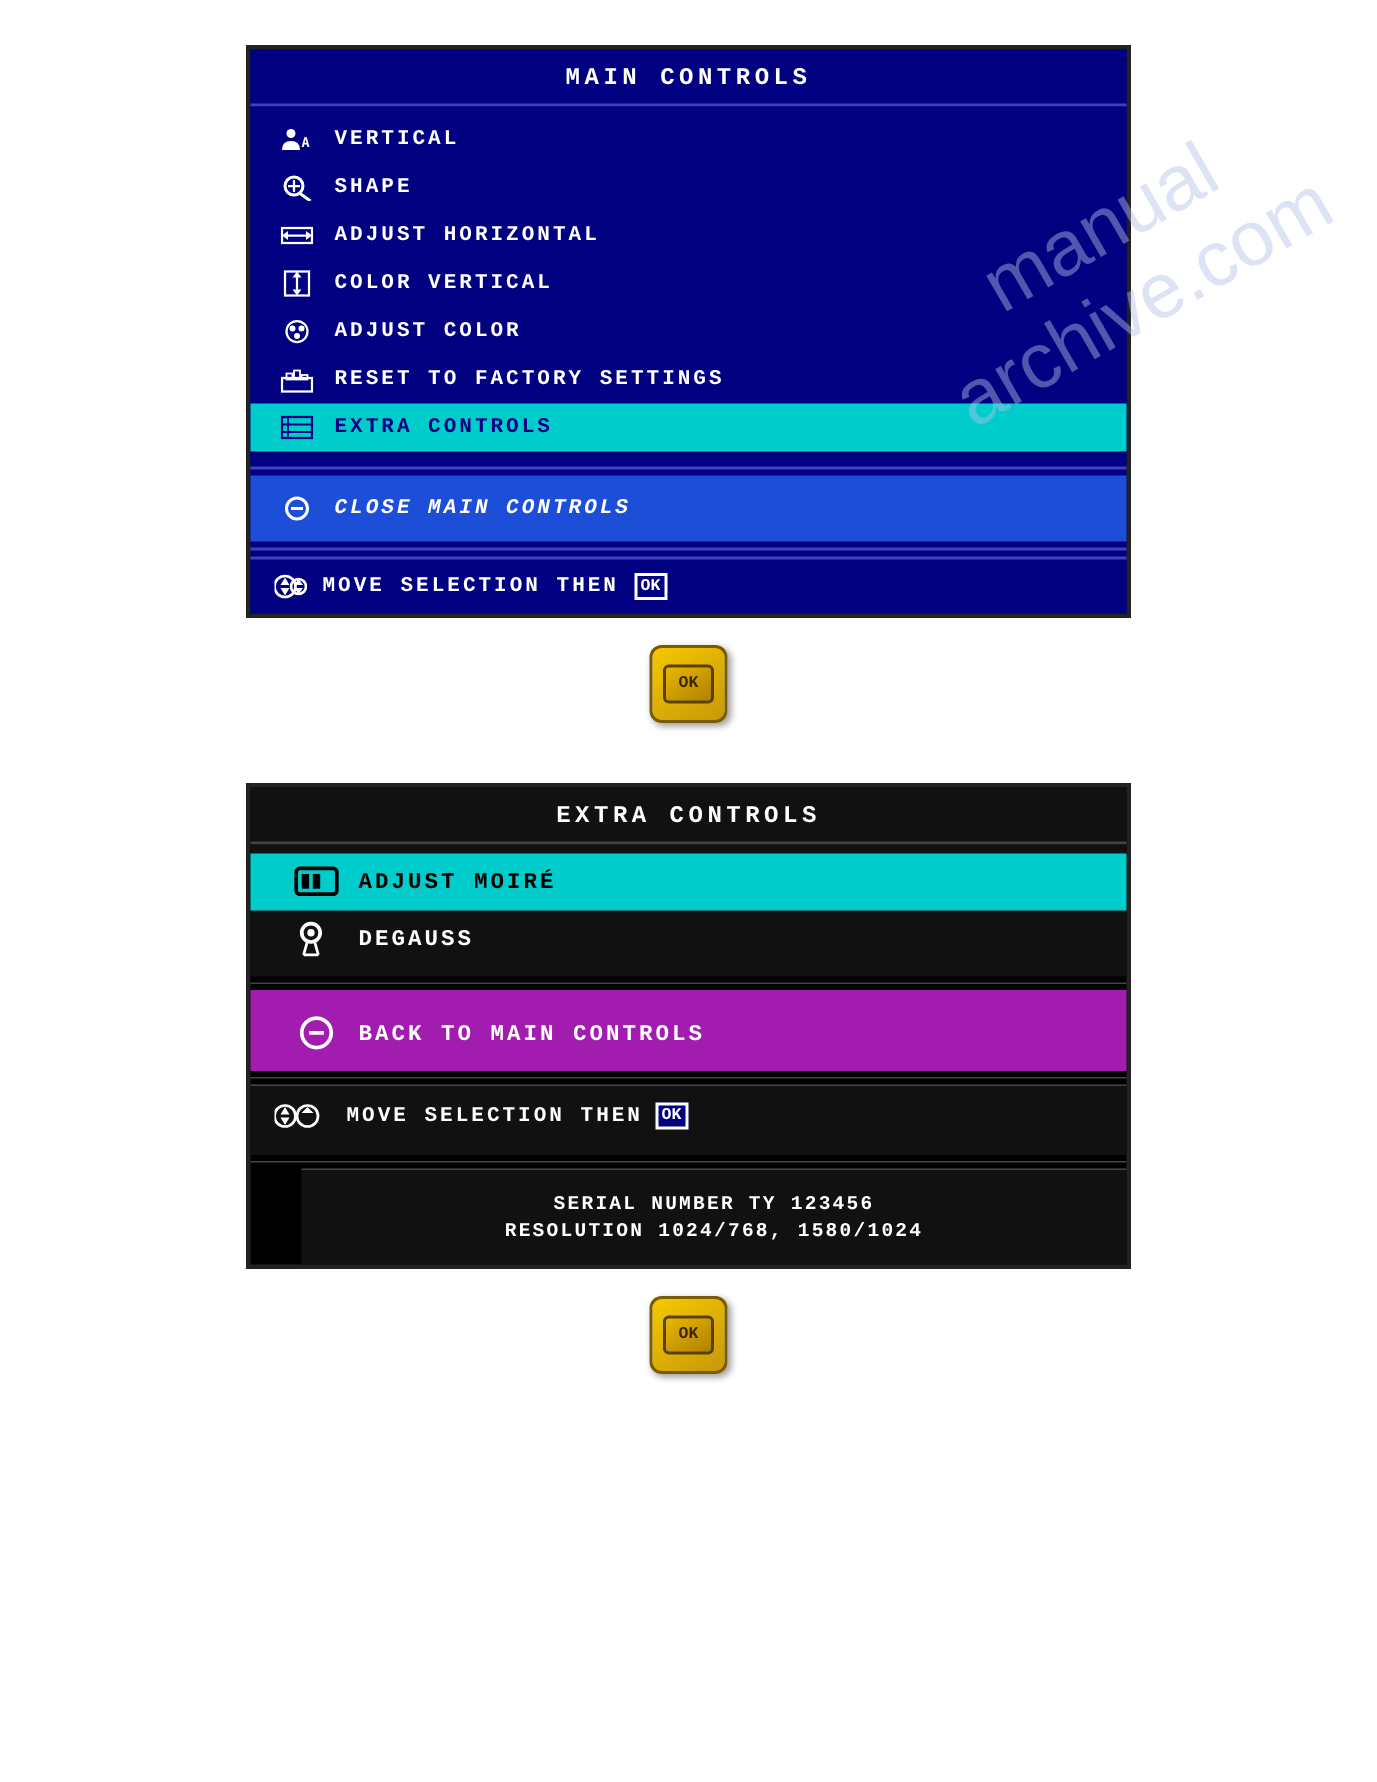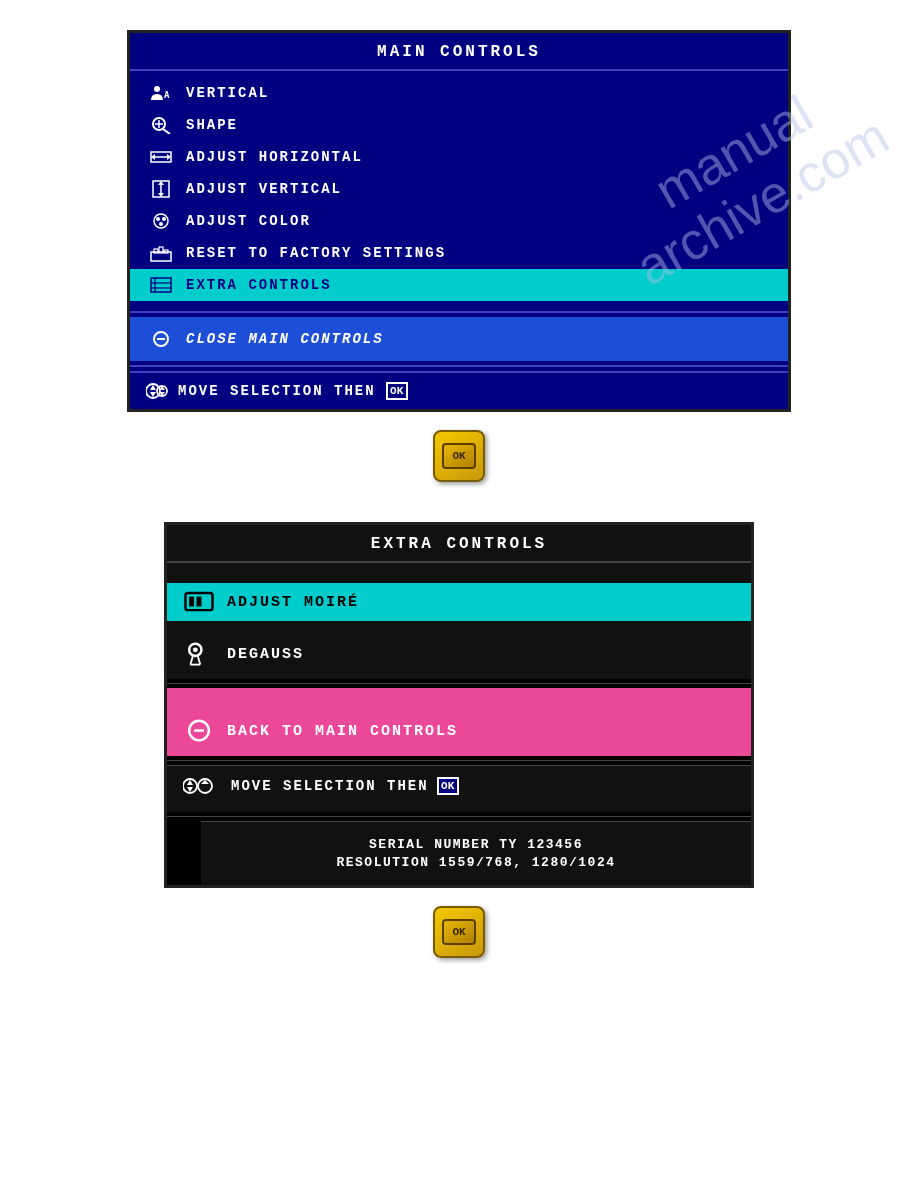--- a/index.html
+++ b/index.html
@@ -33,21 +33,21 @@
       color: rgba(180, 190, 230, 0.45);
       transform: rotate(-30deg);
       pointer-events: none;
       line-height: 1.1;
       text-align: center;
       white-space: nowrap;
     }
 
     
     .panel {
-      width: 664px;
+      width: 590px;
       border: 3px solid #222;
       background: #000080;
       color: #fff;
       font-size: 15px;
       letter-spacing: 1.5px;
     }
 
     .panel-title {
       background: #000080;
       color: #fff;
@@ -164,27 +164,26 @@
     }
 
     .extra-menu-section {
       background: #111;
       padding: 6px 0;
     }
 
     .extra-menu-item {
       display: flex;
       align-items: center;
-      padding: 7px 16px;
+      padding: 7px 28px;
       cursor: pointer;
       color: #fff;
       font-size: 15px;
       letter-spacing: 2px;
       font-weight: bold;
-      margin-top: 14px;
     }
 
     .extra-menu-item.selected {
       background: #00cccc;
       color: #000;
     }
 
     .extra-menu-item .icon {
       width: 32px;
       height: 24px;
@@ -195,21 +194,21 @@
       flex-shrink: 0;
     }
 
     .extra-divider {
       border: none;
       border-top: 1px solid #444;
       margin: 4px 0;
     }
 
     .extra-back-section {
-      background: #ec4899;
+      background: #a21caf;
       padding: 10px 0 6px;
     }
 
     .extra-footer-section {
       background: #111;
       border-top: 1px solid #444;
       padding: 10px 16px;
     }
 
     .extra-footer-row {
@@ -324,21 +323,21 @@
 
       <div class="menu-item">
         <span class="icon">
           <svg viewBox="0 0 22 18" fill="white">
             <rect x="3" y="1" width="16" height="16" fill="none" stroke="white" stroke-width="1.5"></rect>
             <line x1="11" y1="3" x2="11" y2="15" stroke="white" stroke-width="1.5"></line>
             <polygon points="11,1 8,5 14,5" fill="white"></polygon>
             <polygon points="11,17 8,13 14,13" fill="white"></polygon>
           </svg>
         </span>
-        <span>ADJUST VERTICAL</span>
+        <span>COLOR VERTICAL</span>
       </div>
 
 
       <div class="menu-item">
         <span class="icon">
           <svg viewBox="0 0 22 18" fill="white">
             <circle cx="11" cy="9" r="7" fill="none" stroke="white" stroke-width="1.5"></circle>
             <circle cx="8" cy="7" r="2" fill="white"></circle>
             <circle cx="14" cy="7" r="2" fill="white"></circle>
             <circle cx="11" cy="12" r="2" fill="white"></circle>
@@ -467,21 +466,21 @@
         </svg>
         <span class="extra-footer-text">MOVE SELECTION THEN</span>
         <span class="ok-badge">OK</span>
       </div>
     </div>
 
     <hr class="extra-divider">
 
     <div class="serial-section">
       <div class="serial-line">SERIAL NUMBER TY 123456</div>
-      <div class="serial-line">RESOLUTION 1559/768, 1280/1024</div>
+      <div class="serial-line">RESOLUTION 1024/768, 1580/1024</div>
     </div>
 
   </div>
 
   <div class="gold-ok">
     <div class="gold-ok-inner">OK</div>
   </div>
 
 </div>
 

